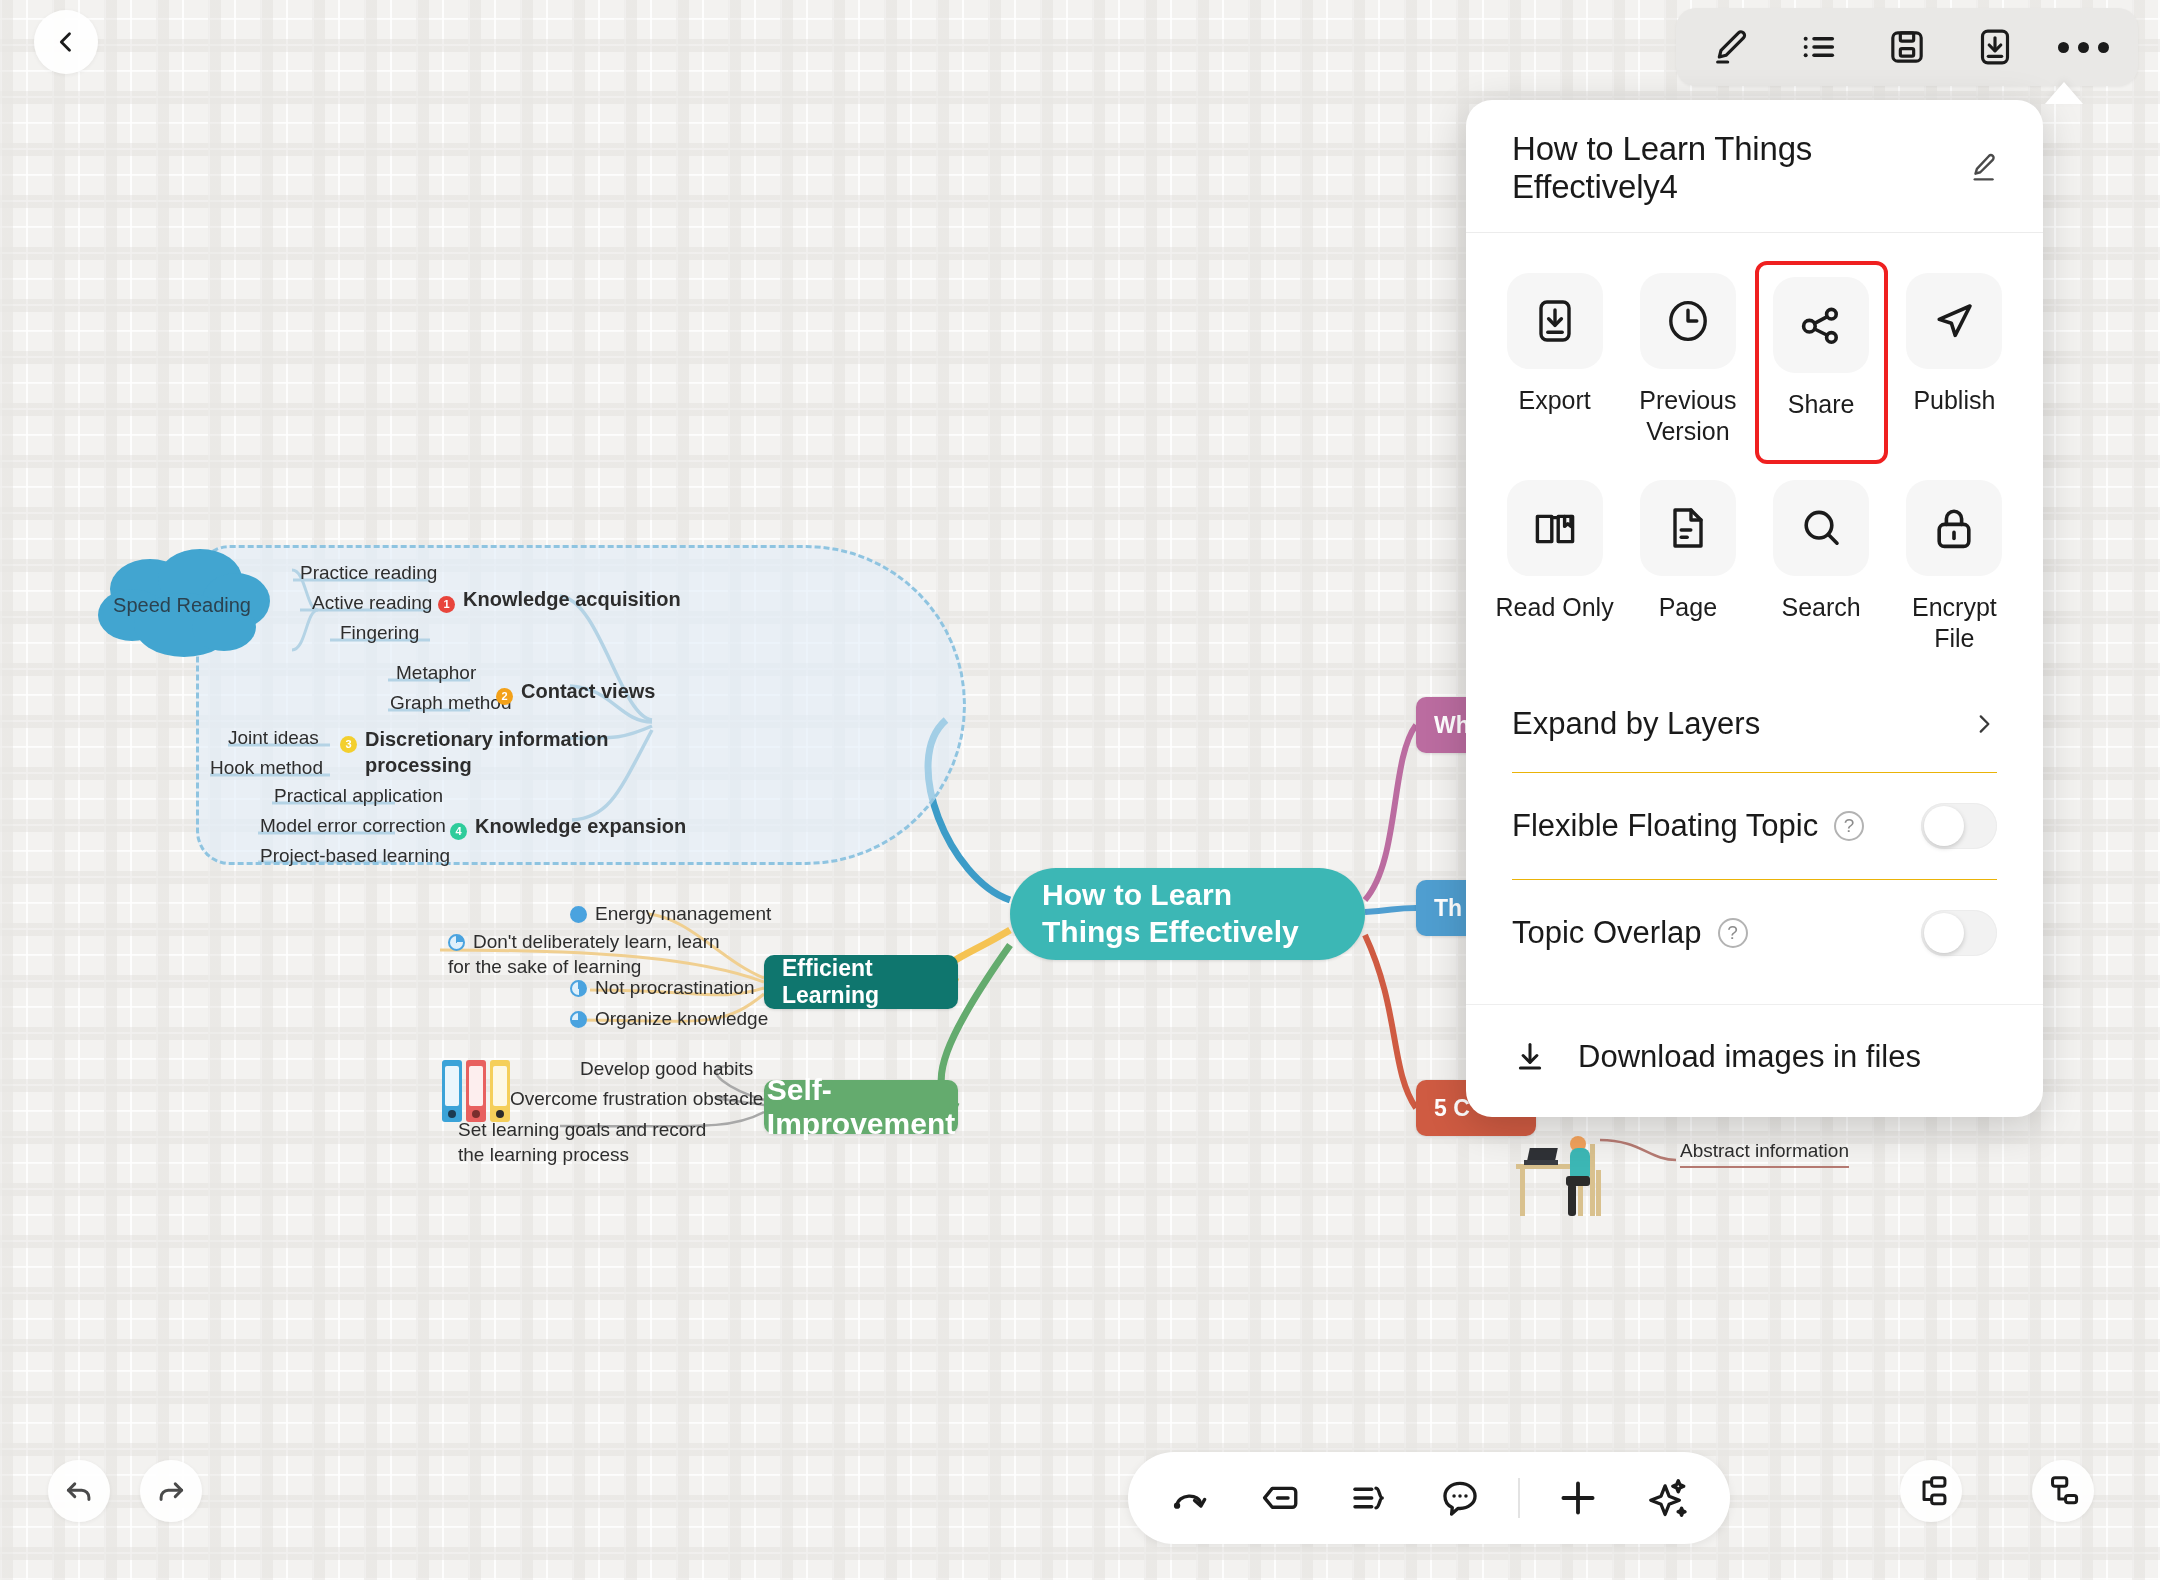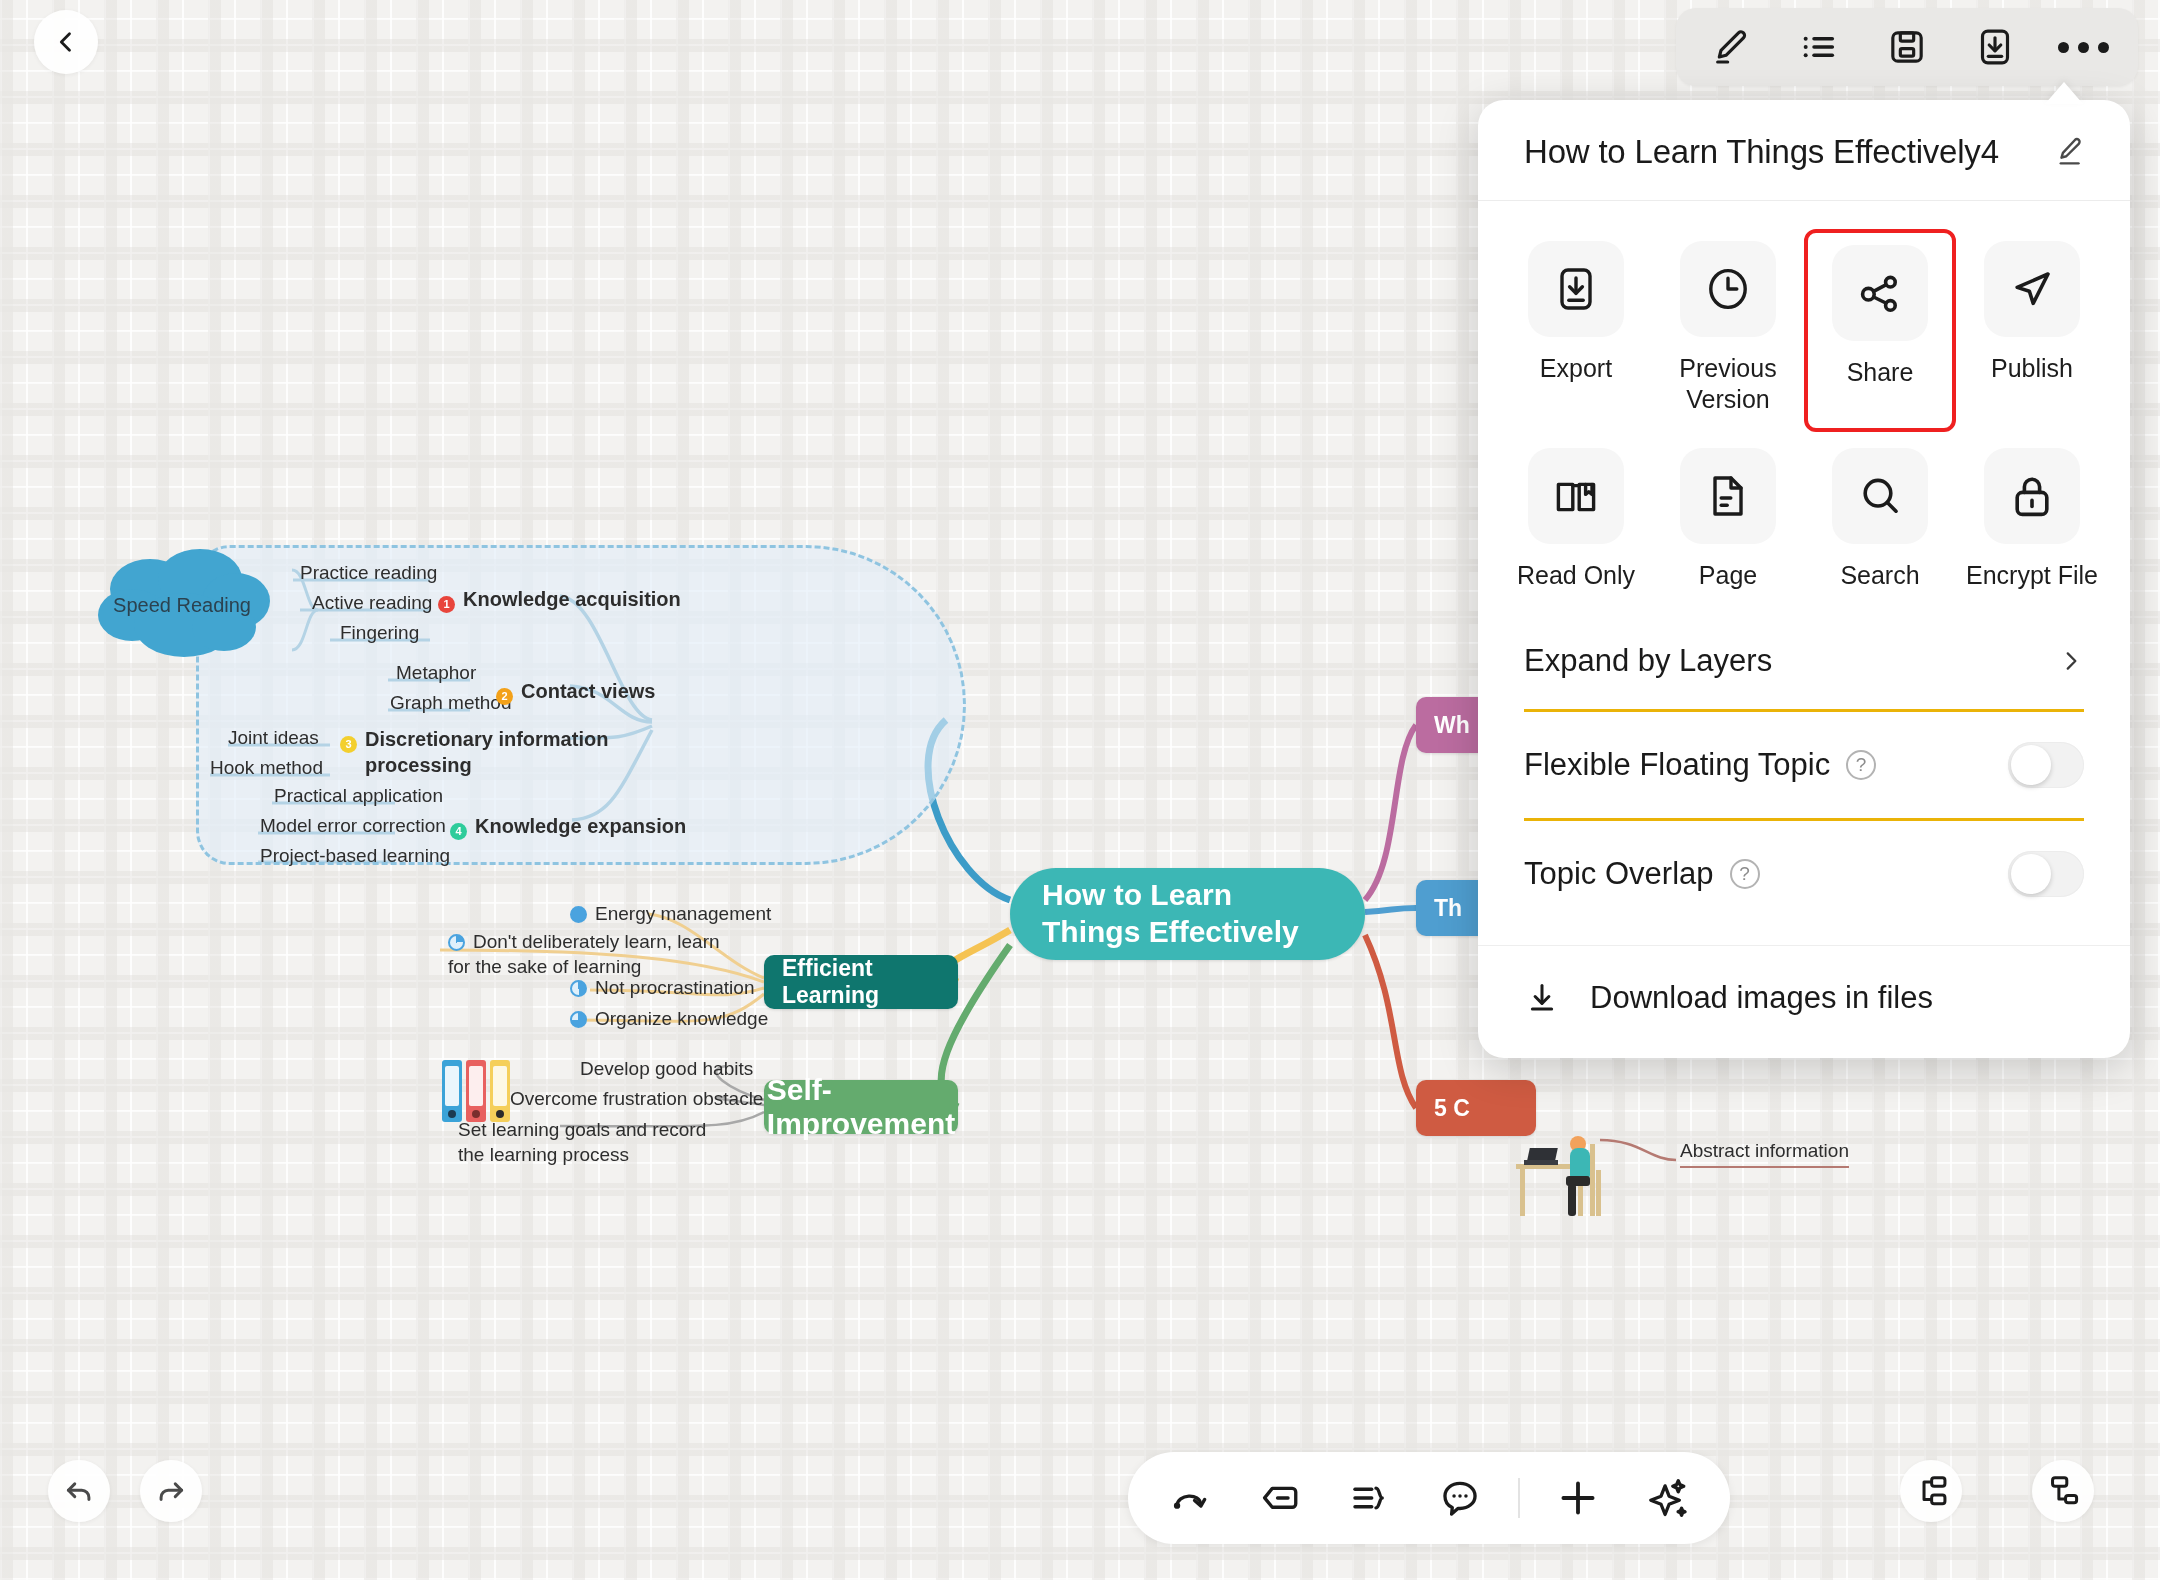--- a/index.html
+++ b/index.html
@@ -47,25 +47,24 @@
   }
   .tb-btn{
     width:78px; height:62px; border-radius:14px;
     display:flex; align-items:center; justify-content:center;
   }
   .dots{ display:flex; gap:9px; }
   .dots i{ width:11px; height:11px; border-radius:50%; background:#1b1b1b; display:block; }
 
   
   #menu-panel{
-    position:absolute; left:1466px; top:100px; width:652px;
+    position:absolute; left:1466px; top:100px; width:577px;
     background:#fff; border-radius:26px;
     box-shadow:0 10px 42px rgba(0,0,0,.18);
     z-index:40;
-    margin-left:12px;
   }
   #panel-pointer{
     position:absolute; left:2045px; top:82px;
     width:0;height:0;
     border-left:19px solid transparent;
     border-right:19px solid transparent;
     border-bottom:22px solid #fff;
     z-index:41;
     filter:drop-shadow(0 -3px 3px rgba(0,0,0,.05));
   }
@@ -92,21 +91,21 @@
     width:96px;height:96px;border-radius:22px;background:#f6f6f6;
     display:flex;align-items:center;justify-content:center;
   }
   .cell-label{
     margin-top:16px; font-size:25px; color:#1d1d1d; text-align:center; line-height:1.25;
   }
 
   .panel-row{
     display:flex; align-items:center; justify-content:space-between;
     margin:0 46px; padding:30px 0;
-    border-top:3px solid #eab308;
+    border-top:1px solid #eab308;
   }
   .panel-row:first-of-type{ border-top:none; }
   .row-label{ font-size:31px; color:#1a1a1a; display:flex; align-items:center; gap:16px; }
   .help-ico{
     width:30px;height:30px;border-radius:50%;
     border:2px solid #b3b3b3; color:#8c8c8c;
     font-size:19px; display:flex;align-items:center;justify-content:center;
   }
   .toggle{
     width:76px;height:46px;border-radius:23px;background:#f2f2f2;

